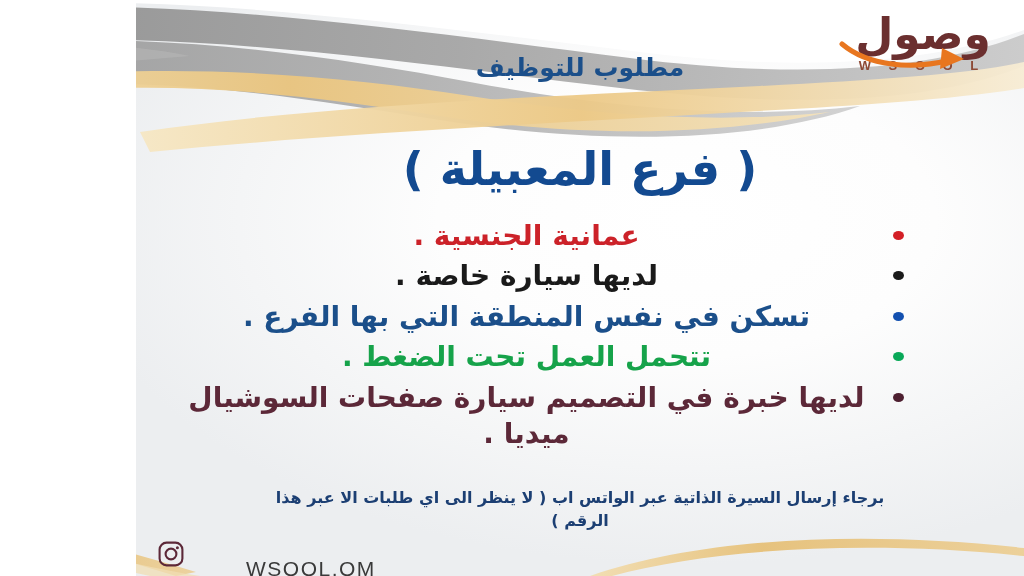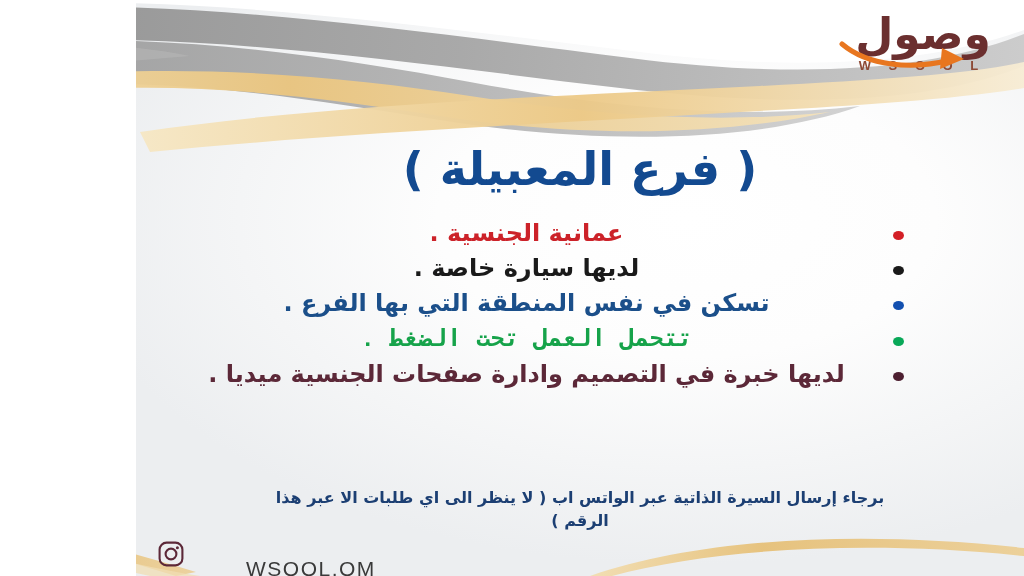--- a/index.html
+++ b/index.html
@@ -119,21 +119,21 @@
   .req-bullet {
     flex: 0 0 auto;
     width: 11px;
     height: 9px;
     border-radius: 50%;
     margin-top: 13px;
   }
   .req-text {
     flex: 1 1 auto;
     text-align: center;
-    font-size: 24px;
+    font-size: 28px;
     font-weight: 600;
     line-height: 1.30;
     direction: rtl;
     padding-left: 18px;
   }
 
   
   .note {
     position: absolute;
     top: 486px;
@@ -244,42 +244,43 @@
     <div class="mark">
       <span>وصول</span>
       <svg class="arrow" viewBox="0 0 150 30" aria-hidden="true">
         <path d="M4,4 C30,26 74,30 112,20" stroke="#e8761f" stroke-width="5" fill="none" stroke-linecap="round"></path>
         <path d="M104,8 L126,19 L102,29 Z" fill="#e8761f"></path>
       </svg>
     </div>
     <div class="wordmark">W S O O L</div>
   </div>
 
+  <div class="kicker">مطلوب للتوظيف</div>
   <div class="title2">( فرع المعبيلة )</div>
 
   <div id="req-list">
       <div class="req-row">
         <span class="req-bullet" style="background: rgb(211, 31, 38);"></span>
         <span class="req-text" style="color: rgb(204, 34, 41);">عمانية الجنسية .</span>
       </div>
       <div class="req-row">
         <span class="req-bullet" style="background: rgb(26, 26, 26);"></span>
         <span class="req-text" style="color: rgb(26, 26, 26);">لديها سيارة خاصة .</span>
       </div>
       <div class="req-row">
         <span class="req-bullet" style="background: rgb(19, 80, 176);"></span>
         <span class="req-text" style="color: rgb(27, 79, 138);">تسكن في نفس المنطقة التي بها الفرع .</span>
       </div>
       <div class="req-row">
         <span class="req-bullet" style="background: rgb(9, 168, 88);"></span>
-        <span class="req-text" style="color: rgb(22, 163, 74); font-family: Liberation Mono, monospace;">تتحمل العمل تحت الضغط .</span>
+        <span class="req-text" style="color: rgb(22, 163, 74);">تتحمل العمل تحت الضغط .</span>
       </div>
       <div class="req-row">
         <span class="req-bullet" style="background: rgb(77, 31, 48);"></span>
-        <span class="req-text" style="color: rgb(92, 40, 56);">لديها خبرة في التصميم وادارة صفحات الجنسية ميديا .</span>
+        <span class="req-text" style="color: rgb(92, 40, 56);">لديها خبرة في التصميم سيارة صفحات السوشيال ميديا .</span>
       </div>
     </div>
 
   <div class="note" style="color: rgb(28, 63, 115);">برجاء إرسال السيرة الذاتية عبر الواتس اب ( لا ينظر الى اي طلبات الا عبر هذا الرقم )</div>
 
   <div id="bottom-bar">
     <svg id="ig-icon" viewBox="0 0 26 26" aria-hidden="true">
       <rect x="1.6" y="1.6" width="22.8" height="22.8" rx="7" ry="7" fill="none" stroke="#5c2838" stroke-width="2.1"></rect>
       <circle cx="13" cy="13" r="5.4" fill="none" stroke="#5c2838" stroke-width="2.1"></circle>
       <circle cx="19.4" cy="6.8" r="1.5" fill="#5c2838"></circle>

